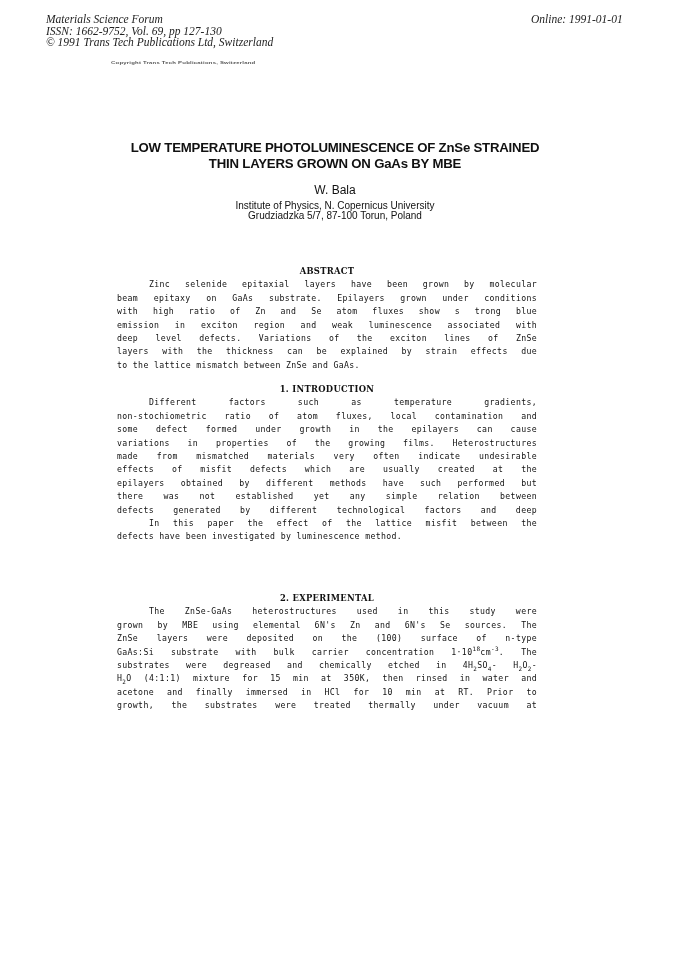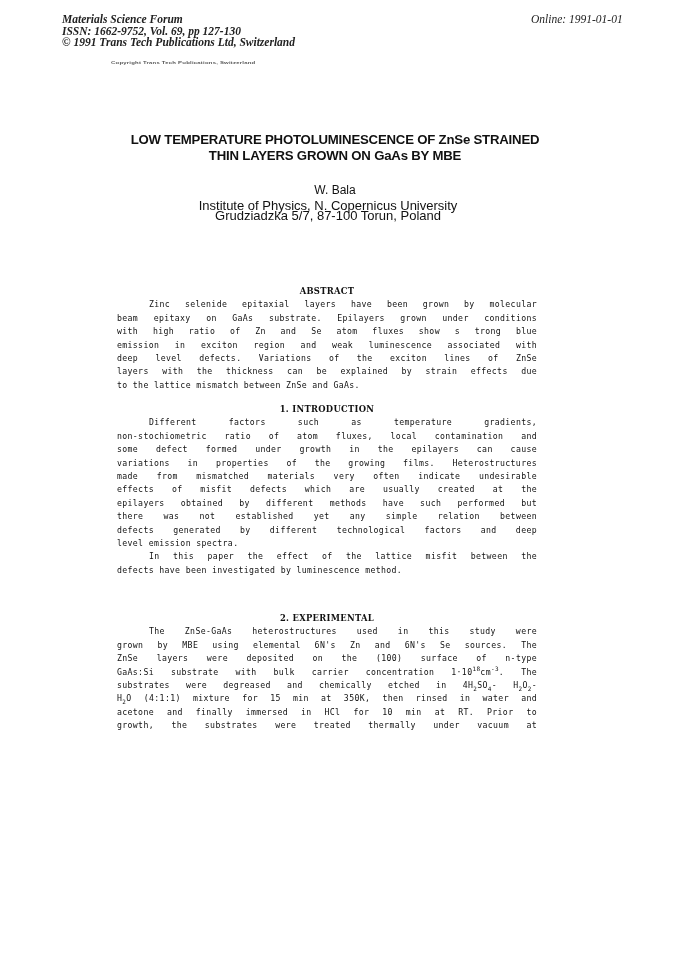--- a/index.html
+++ b/index.html
@@ -1,25 +1,25 @@
 <!DOCTYPE html>
 <html><head>
   <meta charset="utf-8">
   <style>
     html, body { margin: 0; padding: 0; background: #ffffff; }
     body { width: 678px; height: 959px; position: relative; overflow: hidden; color: #111; }
     .hdr { position: absolute; font-family: "Liberation Serif", serif; font-style: italic; font-size: 11.5px; line-height: 11.5px; color: #222; }
-    .hdr-left { left: 62px; top: 14px; font-weight: bold; }
+    .hdr-left { left: 46px; top: 14px; }
     .hdr-left div { white-space: nowrap; }
     .hdr-right { left: 531px; top: 14px; white-space: nowrap; }
     .copyright-faded { position: absolute; left: 111px; top: 60px; font-family: "Liberation Sans", sans-serif; font-size: 6px; font-weight: bold; color: #555; letter-spacing: 0.2px; transform: scaleY(0.7); transform-origin: top left; white-space: nowrap; }
-    .title { position: absolute; left: 110px; width: 450px; top: 132px; text-align: center; font-family: "Liberation Sans", sans-serif; font-weight: bold; font-size: 13.2px; line-height: 16px; letter-spacing: -0.2px; }
+    .title { position: absolute; left: 110px; width: 450px; top: 140px; text-align: center; font-family: "Liberation Sans", sans-serif; font-weight: bold; font-size: 13.2px; line-height: 16px; letter-spacing: -0.2px; }
     .author { position: absolute; left: 110px; width: 450px; top: 183px; text-align: center; font-family: "Liberation Sans", sans-serif; font-size: 12px; }
-    .affil { position: absolute; left: 103px; width: 450px; top: 201px; text-align: center; font-family: "Liberation Sans", sans-serif; font-size: 13px; line-height: 10.3px; }
-    .body-text { position: absolute; left: 117px; width: 420px; font-family: "DejaVu Sans Mono", monospace; font-size: 8.2px; line-height: 13.4px; letter-spacing: 0.35px; color: #111; margin-top: 20px; }
+    .affil { position: absolute; left: 110px; width: 450px; top: 201px; text-align: center; font-family: "Liberation Sans", sans-serif; font-size: 10px; line-height: 10.3px; }
+    .body-text { position: absolute; left: 117px; width: 420px; font-family: "DejaVu Sans Mono", monospace; font-size: 8.2px; line-height: 13.4px; letter-spacing: 0.35px; color: #111; }
     .section-head { text-align: center; font-weight: bold; font-family: "DejaVu Serif", serif; font-size: 8.4px; letter-spacing: 0.3px; }
     .para { text-align: justify; text-align-last: justify; }
     .para .line { display: block; text-align: justify; text-align-last: justify; white-space: nowrap; }
     .para .line.last { text-align-last: left; }
     .indent { padding-left: 32px; }
     sup { font-size: 6px; line-height: 0; }
     sub { font-size: 6px; line-height: 0; }
   </style>
 </head>
 <body>
@@ -60,21 +60,20 @@
   <div class="para">
     <span class="line indent">Different  factors  such  as  temperature  gradients,</span>
     <span class="line">non-stochiometric ratio of atom fluxes, local contamination  and</span>
     <span class="line">some defect formed under  growth  in  the  epilayers  can  cause</span>
     <span class="line">variations in properties of the growing films.  Heterostructures</span>
     <span class="line">made from mismatched materials  very often indicate  undesirable</span>
     <span class="line">effects of misfit defects which are  usually   created  at  the</span>
     <span class="line">epilayers obtained by different methods have such performed  but</span>
     <span class="line">there was  not  established  yet  any  simple  relation  between</span>
     <span class="line">defects generated by different technological  factors  and  deep</span>
-    <span class="line last">level emission spectra.</span>
   </div>
   <div class="para">
     <span class="line indent">In this paper the effect of the lattice misfit between  the</span>
     <span class="line last">defects have been investigated by luminescence method.</span>
   </div>
 </div>
 
 <div class="body-text" style="top:592px;">
   <div class="section-head">2. EXPERIMENTAL</div>
   <div class="para">

